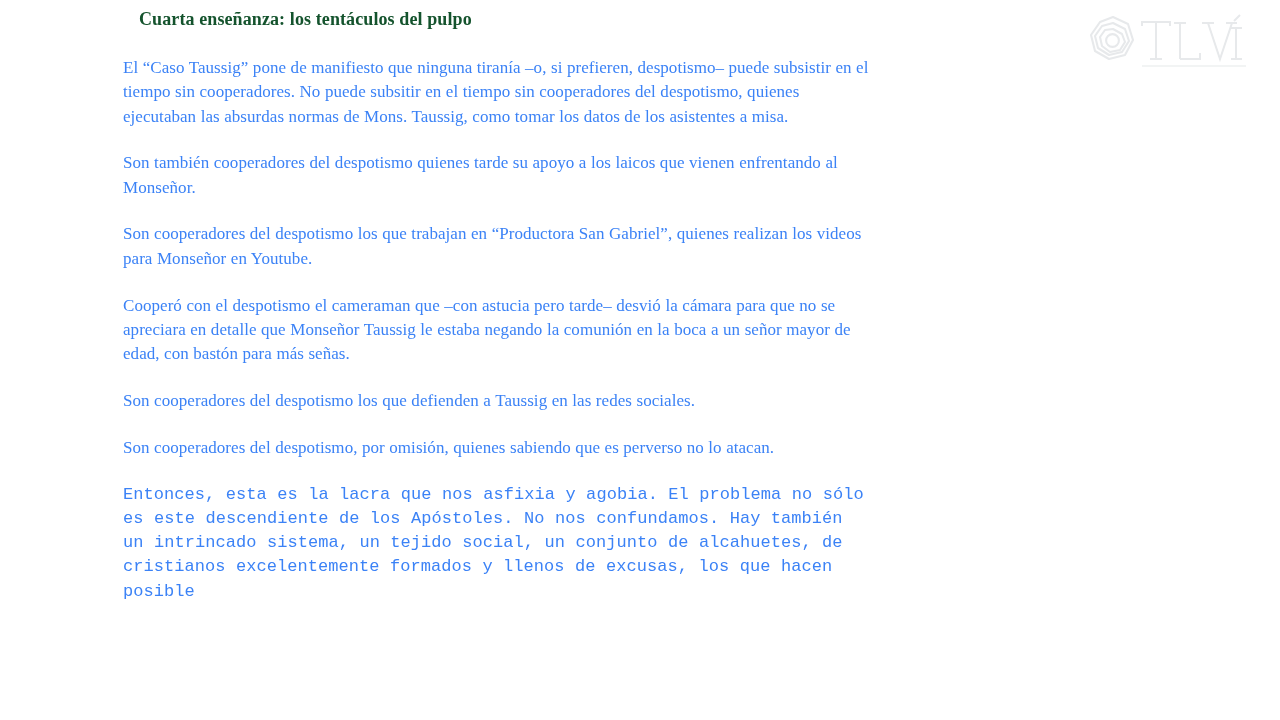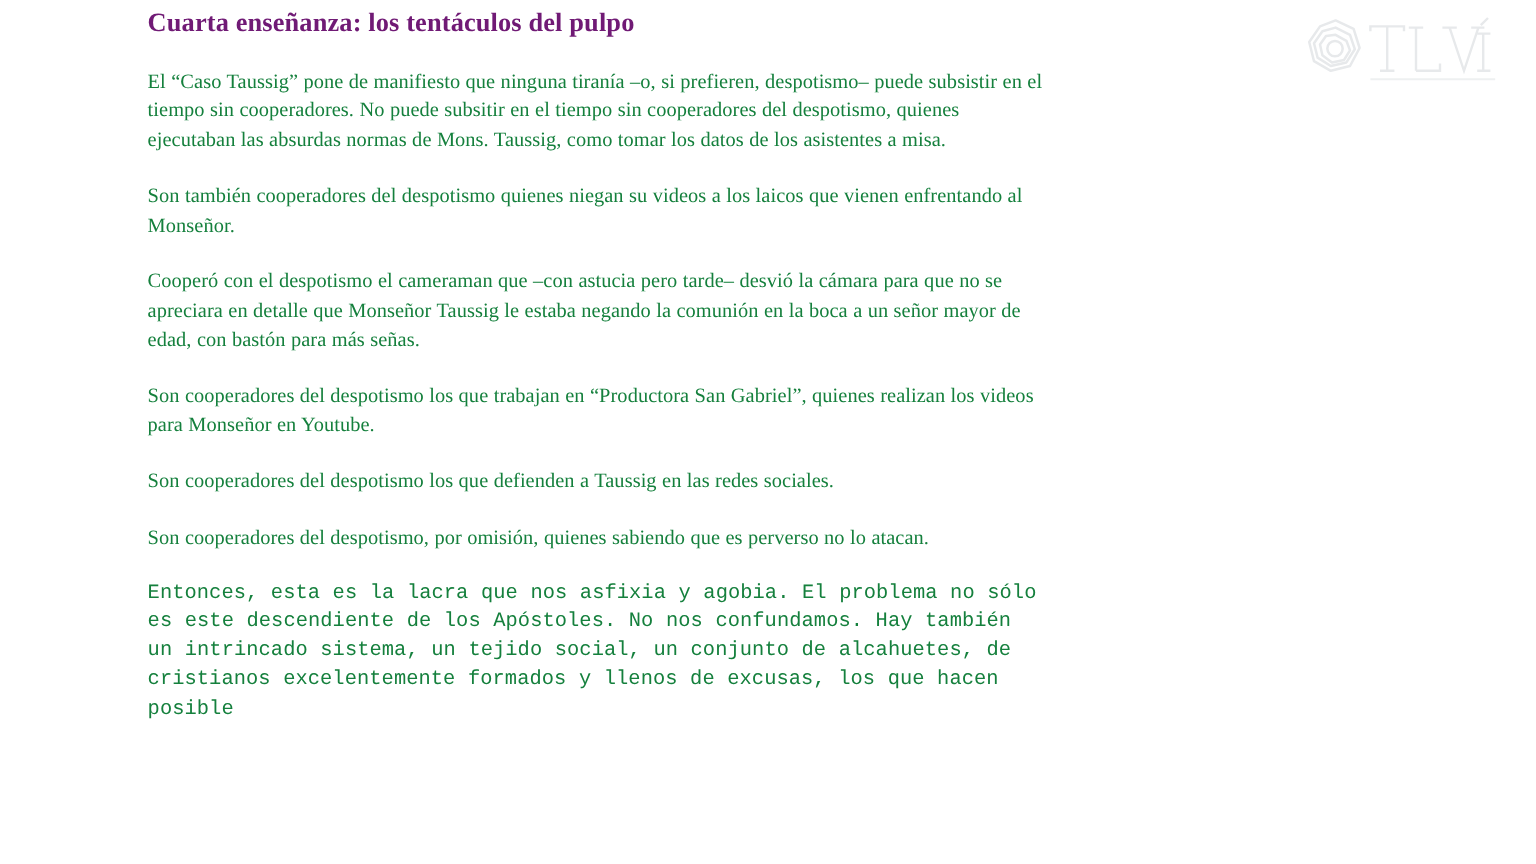--- a/index.html
+++ b/index.html
@@ -32,38 +32,38 @@
   }
 
   .doc-column {
     position: absolute;
     left: 123px;
     top: 8px;
     width: 746px;
   }
 
   .doc-title {
-    font-size: 22px;
+    font-size: 18px;
     line-height: 22px;
     font-weight: 700;
     letter-spacing: 0.1px;
-    margin: 0 0 0 0;
-    color: #701a75;
+    margin: 0 0 0 16px;
+    color: #14532d;
     font-family: "Liberation Serif", "DejaVu Serif", serif;
   }
 
   .doc-body {
     margin-top: 26px;
   }
 
   .doc-para {
     font-size: 17px;
     line-height: 24.3px;
     margin: 0 0 22.5px 0;
-    color: #15803d;
+    color: #3b82f6;
     text-align: left;
     letter-spacing: 0.05px;
     word-spacing: 0.2px;
   }
 
   .doc-para:last-child {
     margin-bottom: 0;
     font-family: Liberation Mono, monospace;
   }
 
@@ -88,23 +88,23 @@
 <body>
 
 <div class="doc-page">
 
   <div class="doc-column">
 
     <h1 class="doc-title">Cuarta enseñanza: los tentáculos del pulpo</h1>
 
     <div class="doc-body">
       <p class="doc-para">El “Caso Taussig” pone de manifiesto que ninguna tiranía –o, si prefieren, despotismo– puede subsistir en el tiempo sin cooperadores. No puede subsitir en el tiempo sin cooperadores del despotismo, quienes ejecutaban las absurdas normas de Mons. Taussig, como tomar los datos de los asistentes a misa.</p>
-      <p class="doc-para">Son también cooperadores del despotismo quienes niegan su videos a los laicos que vienen enfrentando al Monseñor.</p>
+      <p class="doc-para">Son también cooperadores del despotismo quienes tarde su apoyo a los laicos que vienen enfrentando al Monseñor.</p>
+      <p class="doc-para">Son cooperadores del despotismo los que trabajan en “Productora San Gabriel”, quienes realizan los videos para Monseñor en Youtube.</p>
       <p class="doc-para">Cooperó con el despotismo el cameraman que –con astucia pero tarde– desvió la cámara para que no se apreciara en detalle que Monseñor Taussig le estaba negando la comunión en la boca a un señor mayor de edad, con bastón para más señas.</p>
-      <p class="doc-para">Son cooperadores del despotismo los que trabajan en “Productora San Gabriel”, quienes realizan los videos para Monseñor en Youtube.</p>
       <p class="doc-para">Son cooperadores del despotismo los que defienden a Taussig en las redes sociales.</p>
       <p class="doc-para">Son cooperadores del despotismo, por omisión, quienes sabiendo que es perverso no lo atacan.</p>
       <p class="doc-para">Entonces, esta es la lacra que nos asfixia y agobia. El problema no sólo es este descendiente de los Apóstoles. No nos confundamos. Hay también un intrincado sistema, un tejido social, un conjunto de alcahuetes, de cristianos excelentemente formados y llenos de excusas, los que hacen posible</p>
     </div>
 
   </div>
 
   <div class="watermark">
     <svg viewBox="0 0 168 58" xmlns="http://www.w3.org/2000/svg">
       <g fill="none" stroke="#e7e9eb" stroke-width="2.1" stroke-linejoin="round" stroke-linecap="round">

